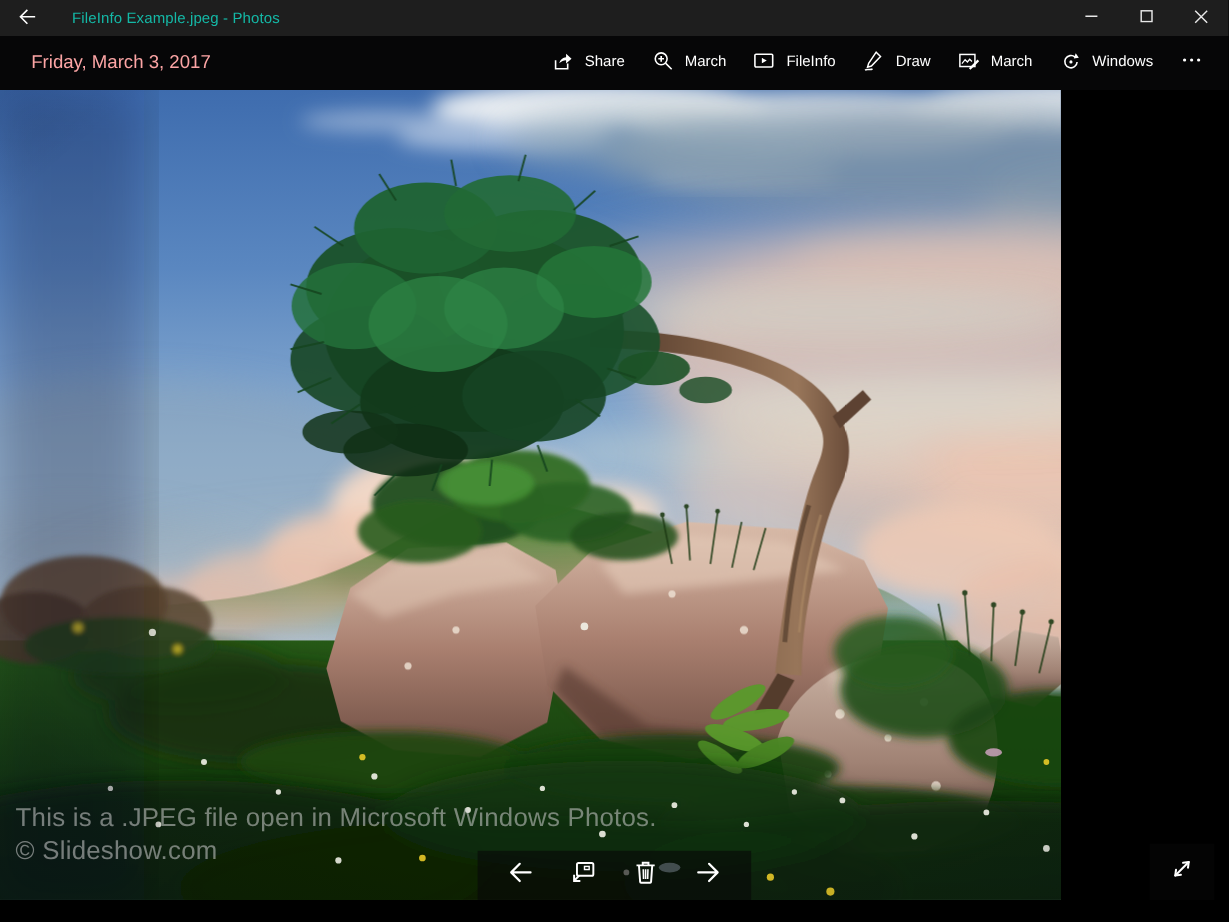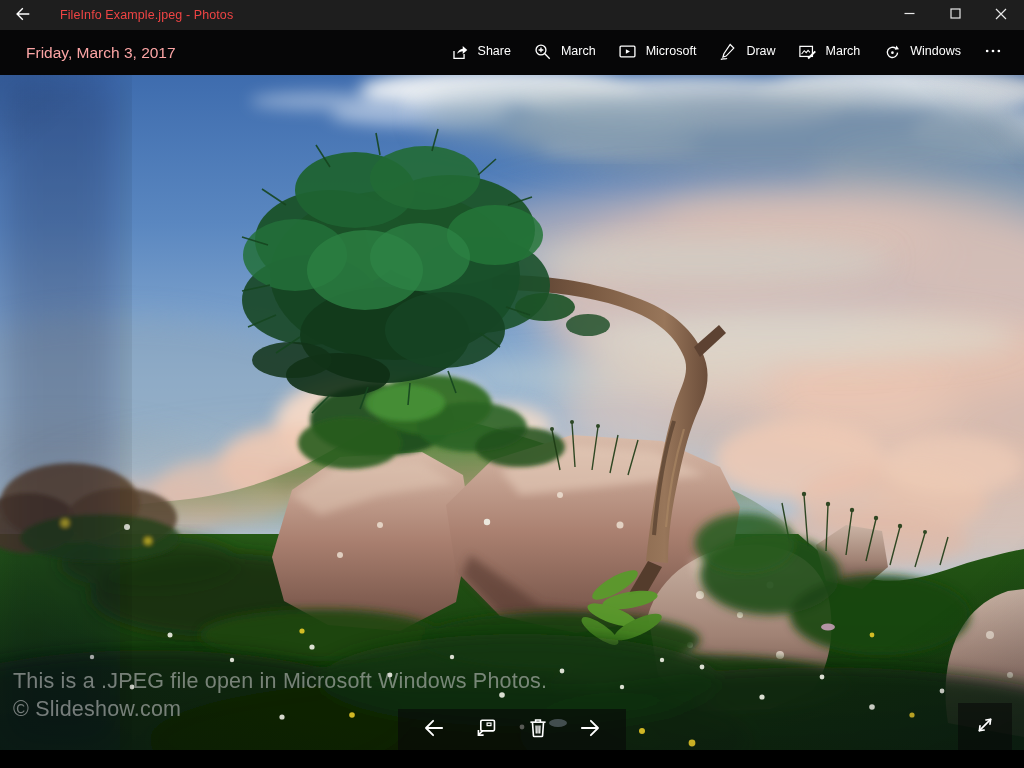--- a/index.html
+++ b/index.html
@@ -3,35 +3,35 @@
 <meta charset="utf-8">
 <style>
   html,body{margin:0;padding:0;background:#000;}
   .app{position:relative;width:1024px;height:768px;overflow:hidden;background:#000;
        font-family:"Liberation Sans","DejaVu Sans",sans-serif;-webkit-font-smoothing:antialiased;}
 
   
   .titlebar{position:absolute;top:0;left:0;width:1024px;height:30px;background:#1e1e1e;
             display:flex;align-items:center;color:#e8e8e8;font-size:12.5px;}
   .back-btn{width:46px;height:30px;display:flex;align-items:center;justify-content:center;cursor:pointer;}
-  .win-title{margin-left:14px;letter-spacing:.1px;color:#ef4444;}
+  .win-title{margin-left:14px;letter-spacing:.1px;color:#14b8a6;}
   .win-controls{margin-left:auto;display:flex;height:30px;}
   .win-btn{width:46px;height:30px;display:flex;align-items:center;justify-content:center;cursor:pointer;}
 
   
   .cmdbar{position:absolute;top:30px;left:0;width:1024px;height:45px;background:#060607;
           display:flex;align-items:center;color:#fff;}
   .photo-date{margin-left:26px;font-size:15.5px;color:#fca5a5;}
   .cmd-group{margin-left:auto;display:flex;align-items:flex-start;margin-right:10px;}
   .cmd-btn{display:flex;align-items:center;gap:9px;padding:7px 11px;font-size:12.5px;color:#fff;cursor:pointer;}
   .cmd-btn svg{display:block;}
   .more-btn{padding:7px 12px;cursor:pointer;display:flex;align-items:center;}
 
   
-  .viewport{position:absolute;top:75px;left:0;width:1024px;height:675px;overflow:hidden;background:#0a0a0a;}
+  .viewport{position:absolute;top:75px;left:0;width:884px;height:675px;overflow:hidden;background:#0a0a0a;}
   .viewport svg{display:block;}
   .watermark{position:absolute;left:13px;top:592px;font-size:21.5px;line-height:28px;
              color:rgba(208,208,208,.55);letter-spacing:.2px;pointer-events:none;}
 
   
   .bottombar{position:absolute;left:50%;transform:translateX(-50%);top:709px;height:41px;
              background:rgba(8,8,8,.62);display:flex;align-items:center;padding:0 10px;}
   .nav-btn{width:52px;height:41px;display:flex;align-items:center;justify-content:center;cursor:pointer;}
   .fullscreen-btn{position:absolute;right:12px;top:703px;width:54px;height:47px;
                   background:rgba(8,8,8,.55);display:flex;align-items:center;justify-content:center;cursor:pointer;}
@@ -100,21 +100,21 @@
         <span>March</span>
       </div>
 
       <div class="cmd-btn">
         <span>
           <svg width="19" height="19" viewBox="0 0 20 20" fill="none" stroke="#fff" stroke-width="1.4">
             <rect x="2.2" y="4.4" width="15.6" height="11.2" rx="1"></rect>
             <path d="M8.3,7.6 L12.6,10 L8.3,12.4 Z" fill="#fff" stroke="none"></path>
           </svg>
         </span>
-        <span>Microsoft</span>
+        <span>FileInfo</span>
       </div>
 
       <div class="cmd-btn">
         <span>
           <svg width="19" height="19" viewBox="0 0 20 20" fill="none" stroke="#fff" stroke-width="1.3">
             <path d="M12.8,2.6 L16.6,6.4 L8.6,14.8 L5.2,15.8 L6.2,12.4 Z"></path>
             <path d="M3,18.4 C5,16.8 7,18.6 9.6,17.4"></path>
           </svg>
         </span>
         <span>Draw</span>

